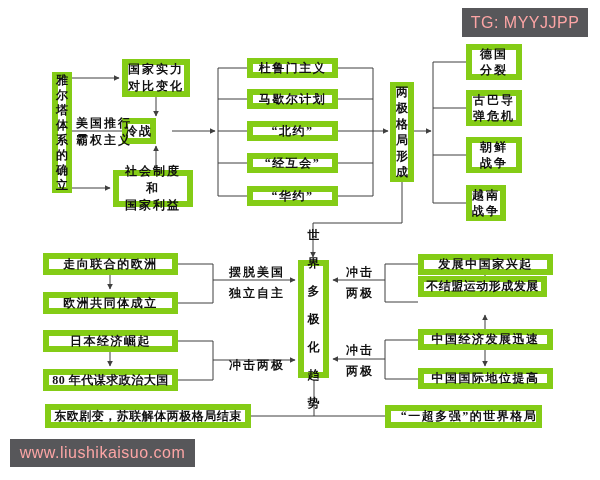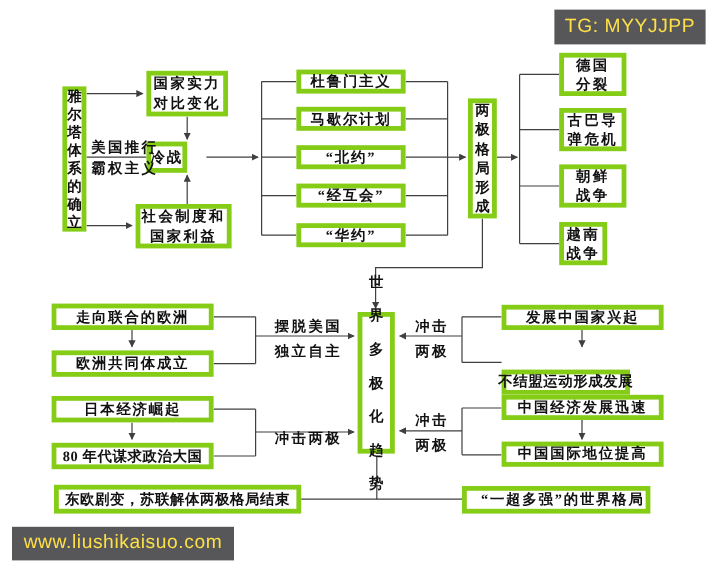--- a/index.html
+++ b/index.html
@@ -2,21 +2,21 @@
 <html><head>
 <meta charset="utf-8">
 <style>
   html,body{margin:0;padding:0;background:#fff;}
   #canvas{
     position:relative;width:600px;height:480px;background:#ffffff;overflow:hidden;
     font-family:"Liberation Serif","DejaVu Serif",serif;color:#111;
   }
   #wires{position:absolute;left:0;top:0;width:600px;height:480px;}
   .box{
-    position:absolute;border:4px solid #84cc16;background:#fff;box-sizing:border-box;
+    position:absolute;border:6px solid #84cc16;background:#fff;box-sizing:border-box;
     display:flex;align-items:center;justify-content:center;
     font-size:12px;font-weight:bold;text-align:center;color:#111;
   }
   .single{white-space:nowrap;letter-spacing:1.5px;}
   .tight{letter-spacing:0.5px;}
   .two{flex-direction:column;}
   .two span{display:block;line-height:17px;letter-spacing:2px;}
   .two.sm span{line-height:16px;letter-spacing:2px;}
   .vert{word-break:break-all;letter-spacing:0;padding:0;}
   .lh15{line-height:15px;}
@@ -24,21 +24,21 @@
   .lh28{line-height:28px;}
   .flabel{
     position:absolute;font-size:12px;font-weight:bold;text-align:center;
     letter-spacing:2px;color:#111;
   }
   .stack2 span{display:block;line-height:13px;}
   .g4 span + span{margin-top:4px;}
   .g8 span + span{margin-top:8px;}
   .single-line{line-height:13px;}
   .badge{
-    position:absolute;background:#57575a;color:#fde047;
+    position:absolute;background:#57575a;color:#fca5a5;
     font-family:"Liberation Sans","DejaVu Sans",sans-serif;font-size:16px;
     display:flex;align-items:center;justify-content:center;letter-spacing:0.5px;
   }
 </style>
 </head>
 <body>
 
 <div id="canvas">
 
   <svg id="wires" width="600" height="480" viewBox="0 0 600 480" stroke="#3f3f3f" stroke-width="1" fill="none">
@@ -167,21 +167,21 @@
   <div class="flabel stack2 g8" style="left:343px;top:266px;width:34px;">
     <span>冲击</span>
     <span>两极</span>
   </div>
   <div class="flabel stack2 g8" style="left:343px;top:344px;width:34px;">
     <span>冲击</span>
     <span>两极</span>
   </div>
 
   <div class="box single" style="left:418px;top:254px;width:135px;height:21px;">发展中国家兴起</div>
-  <div class="box single tight" style="left:418px;top:308px;width:107px;height:21px;">不结盟运动形成发展</div>
+  <div class="box single tight" style="left:418px;top:276px;width:129px;height:21px;">不结盟运动形成发展</div>
   <div class="box single" style="left:418px;top:329px;width:135px;height:21px;">中国经济发展迅速</div>
   <div class="box single" style="left:418px;top:368px;width:135px;height:21px;">中国国际地位提高</div>
 
   <div class="box single tight" style="left:45px;top:404px;width:206px;height:24px;">东欧剧变，苏联解体两极格局结束</div>
   <div class="box single" style="left:385px;top:405px;width:157px;height:23px;padding-left:11px;">“一超多强”的世界格局</div>
 
   <div class="badge" style="left:462px;top:8px;width:126px;height:29px;">TG: MYYJJPP</div>
   <div class="badge" style="left:10px;top:439px;width:185px;height:28px;">www.liushikaisuo.com</div>
 
 </div>

